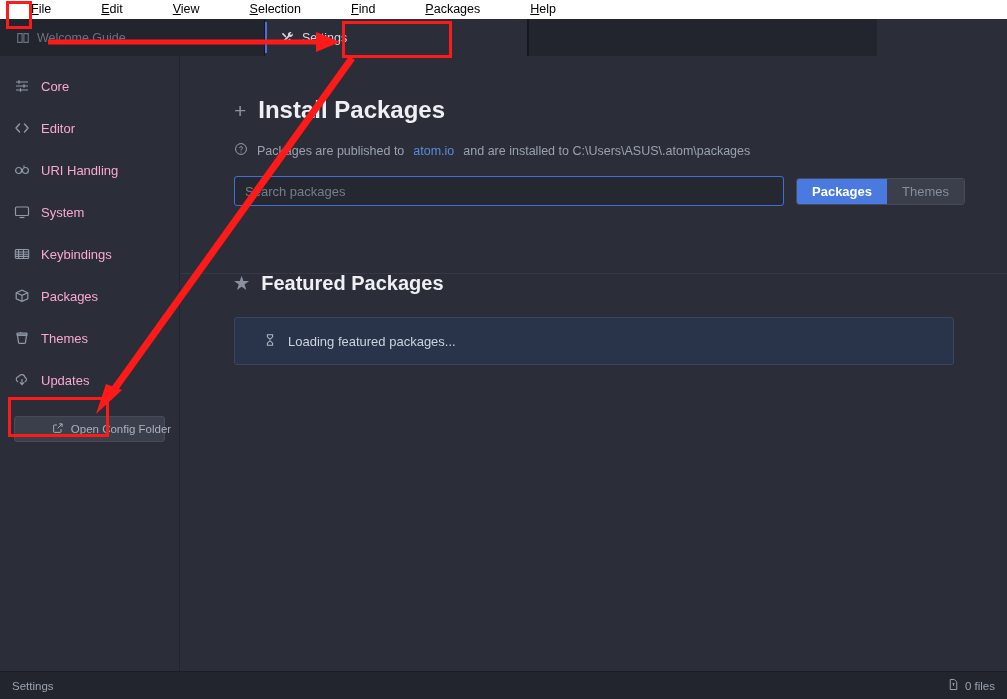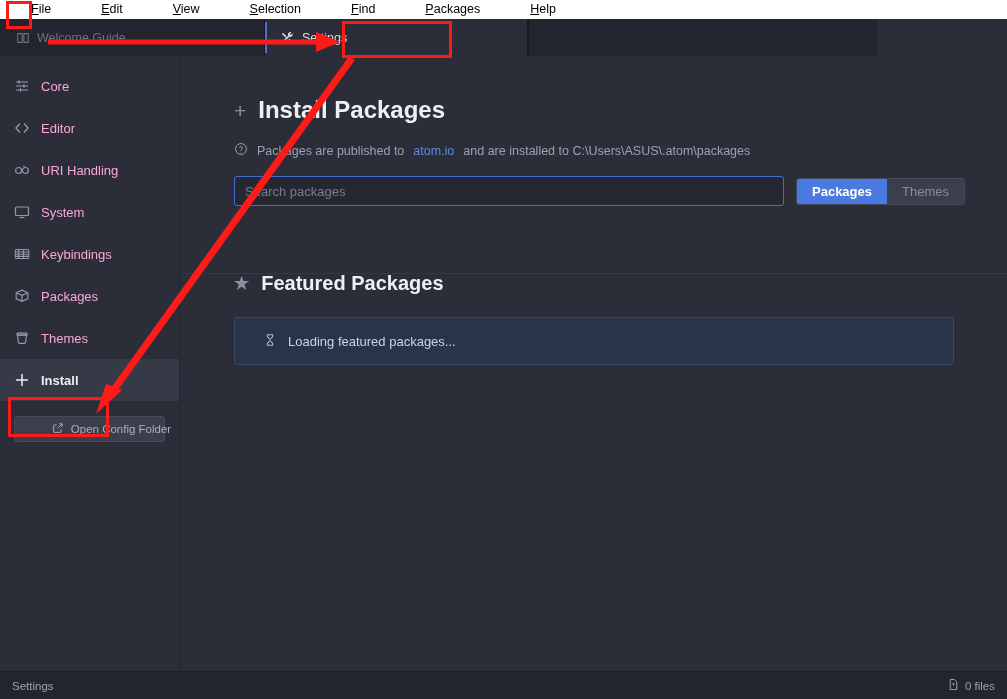--- a/index.html
+++ b/index.html
@@ -378,29 +378,30 @@
       <span class="side-icon">
         <svg viewBox="0 0 16 16" fill="none" stroke="#9099a8" stroke-width="1.2">
           <path d="M3.5 5.2h9l-1 7.2a1 1 0 01-1 .9H5.5a1 1 0 01-1-.9z"></path>
           <rect x="3" y="3.2" width="10" height="2" rx="0.5"></rect>
           <path d="M6.5 3.2V2"></path>
         </svg>
       </span>
       <span>Themes</span>
     </div>
 
-
-    <div class="side-item active">
-      <span class="side-icon">
-        <svg viewBox="0 0 16 16" fill="none" stroke="#eceef2" stroke-width="1.5" stroke-linecap="round">
-          <path d="M8 2.6v10.8M2.6 8h10.8"></path>
-        </svg>
-      </span>
-      <span>Install</span>
-    </div>
+    <div class="side-item">
+      <span class="side-icon">
+        <svg viewBox="0 0 16 16" fill="none" stroke="#9099a8" stroke-width="1.2">
+          <path d="M4.2 9.8a2.6 2.6 0 01.3-5.1 3.4 3.4 0 016.5.7 2.3 2.3 0 01-.4 4.4"></path>
+          <path d="M8 7v5.4M5.9 10.4L8 12.6l2.1-2.2"></path>
+        </svg>
+      </span>
+      <span>Updates</span>
+    </div>
+
 
     <div class="config-btn-wrap">
       <div class="config-btn">
         <span>
           <svg viewBox="0 0 16 16" fill="none" stroke="#a9b0bd" stroke-width="1.3">
             <path d="M9.5 2.5h4v4"></path>
             <path d="M13.5 2.5L7.5 8.5"></path>
             <path d="M12 9.5v3.5a.8.8 0 01-.8.8H3a.8.8 0 01-.8-.8V4.8A.8.8 0 013 4h3.5"></path>
           </svg>
         </span>

